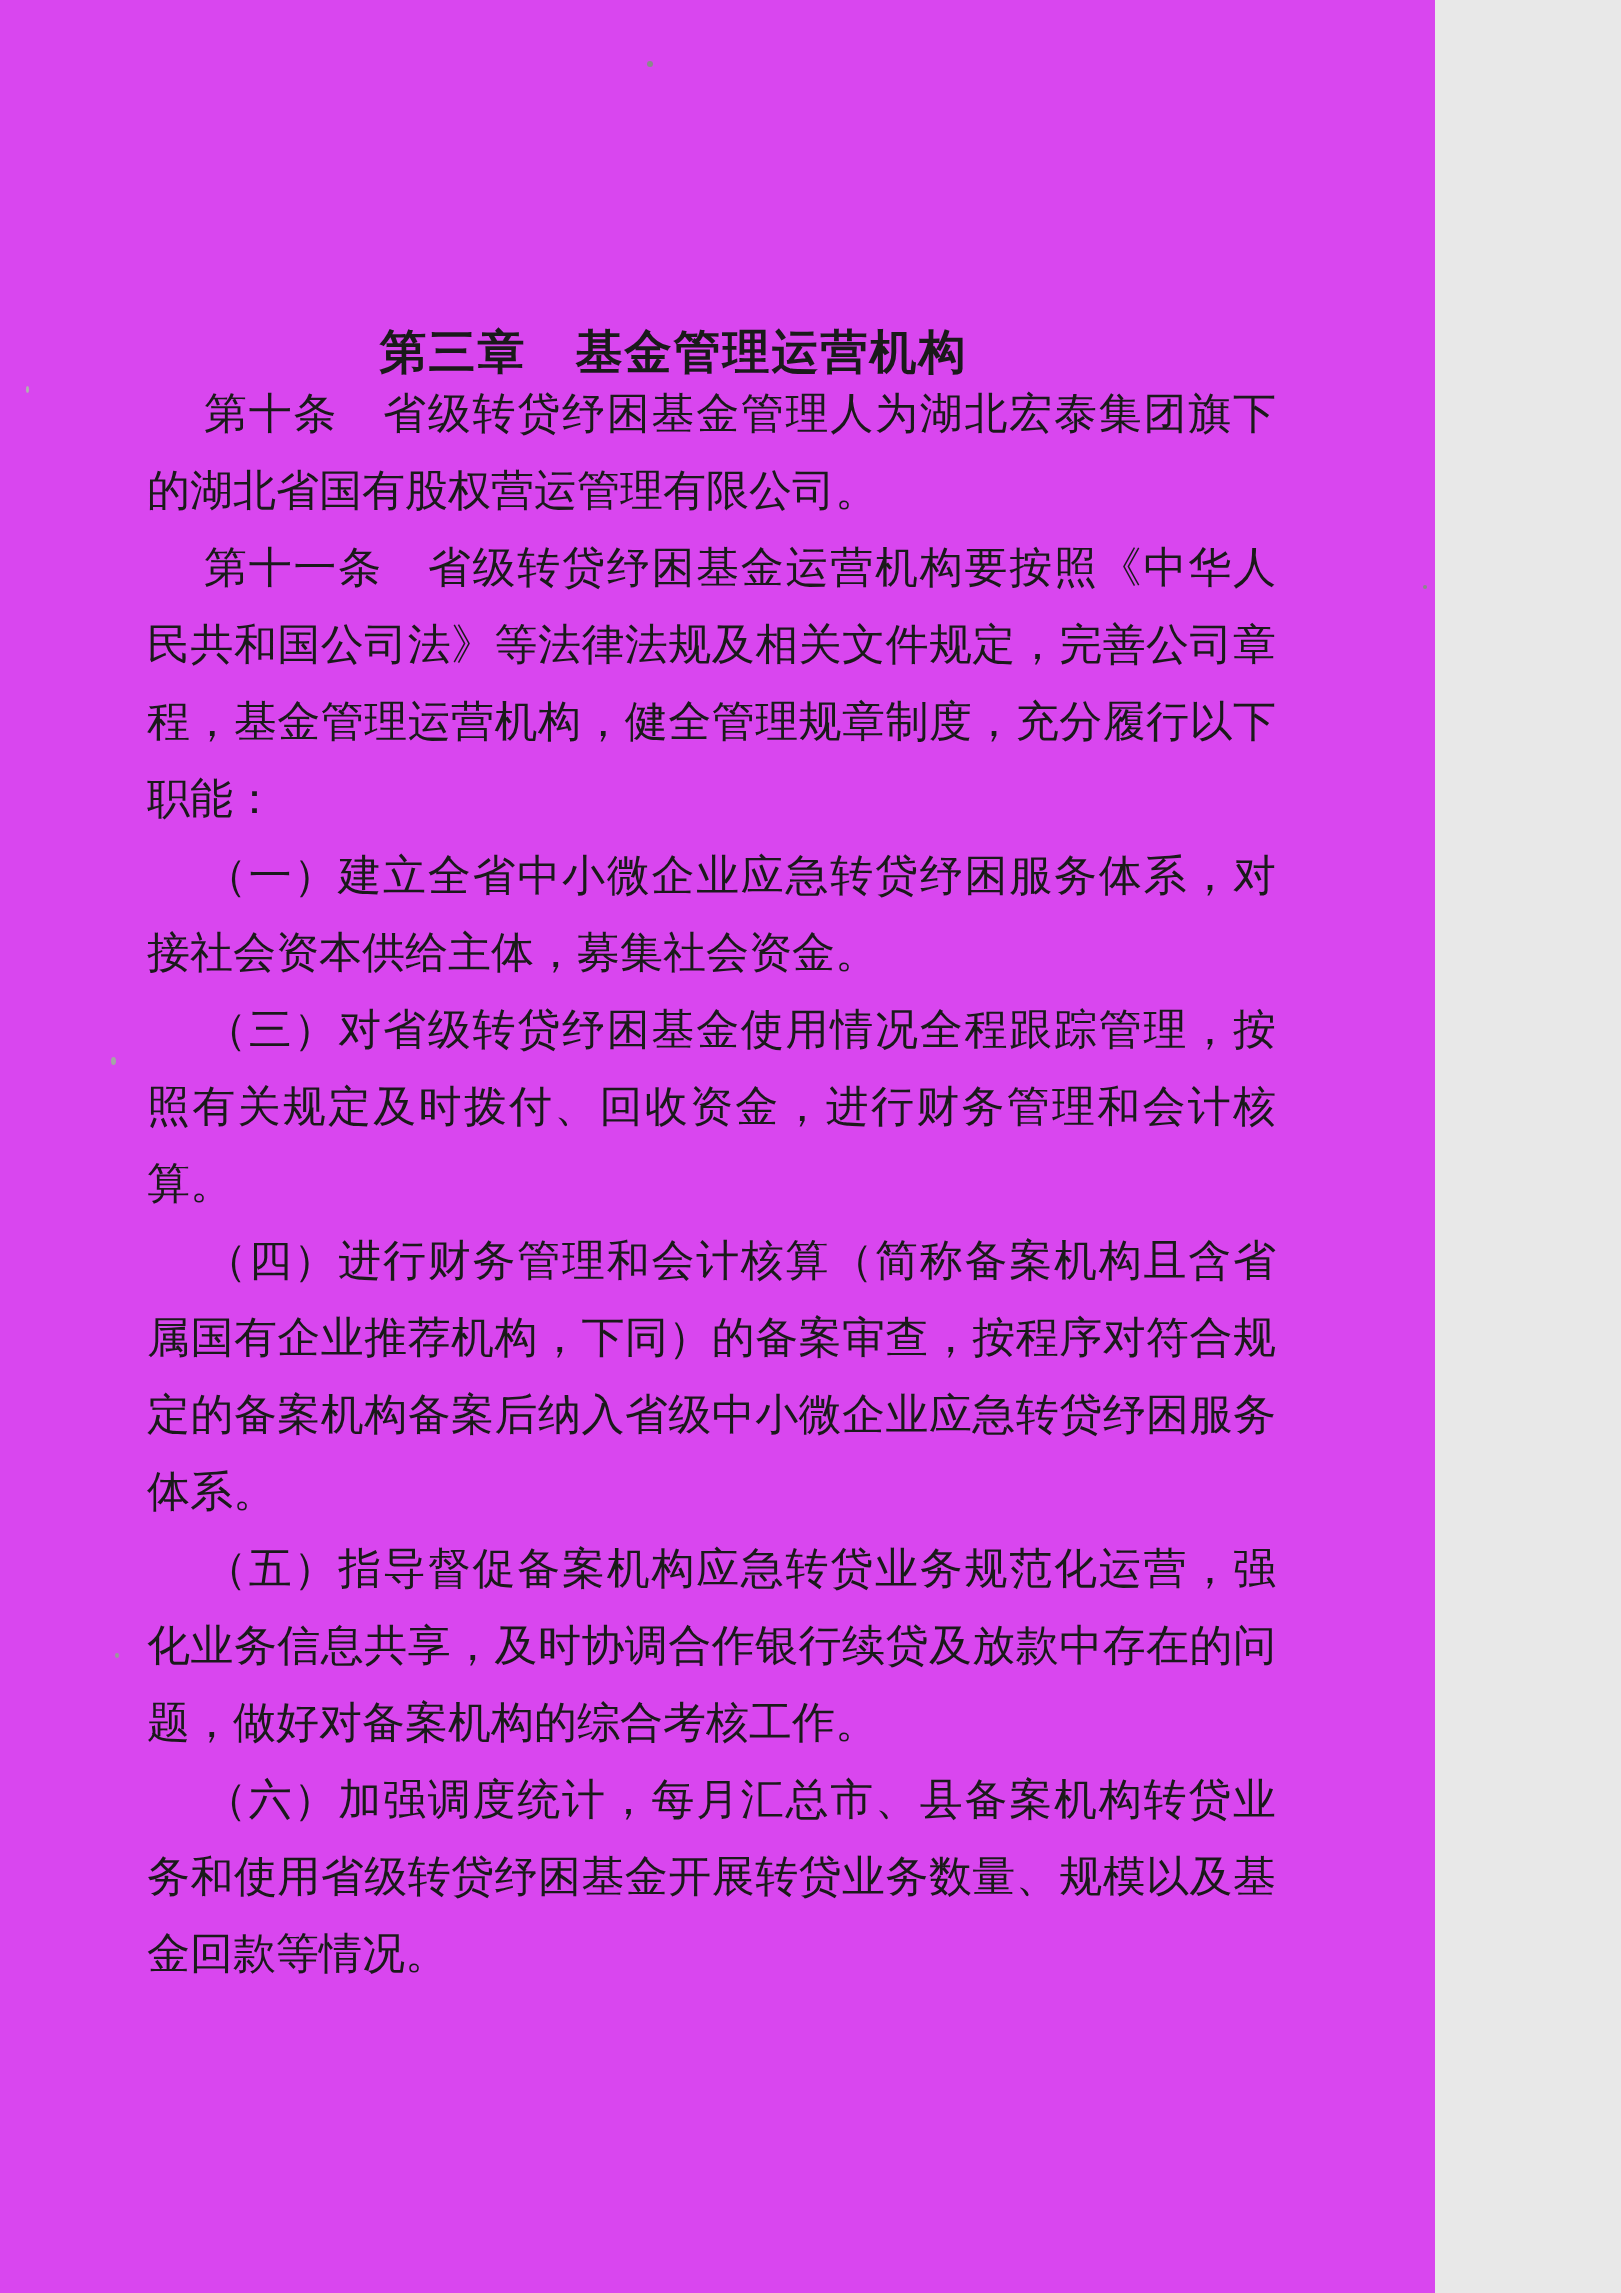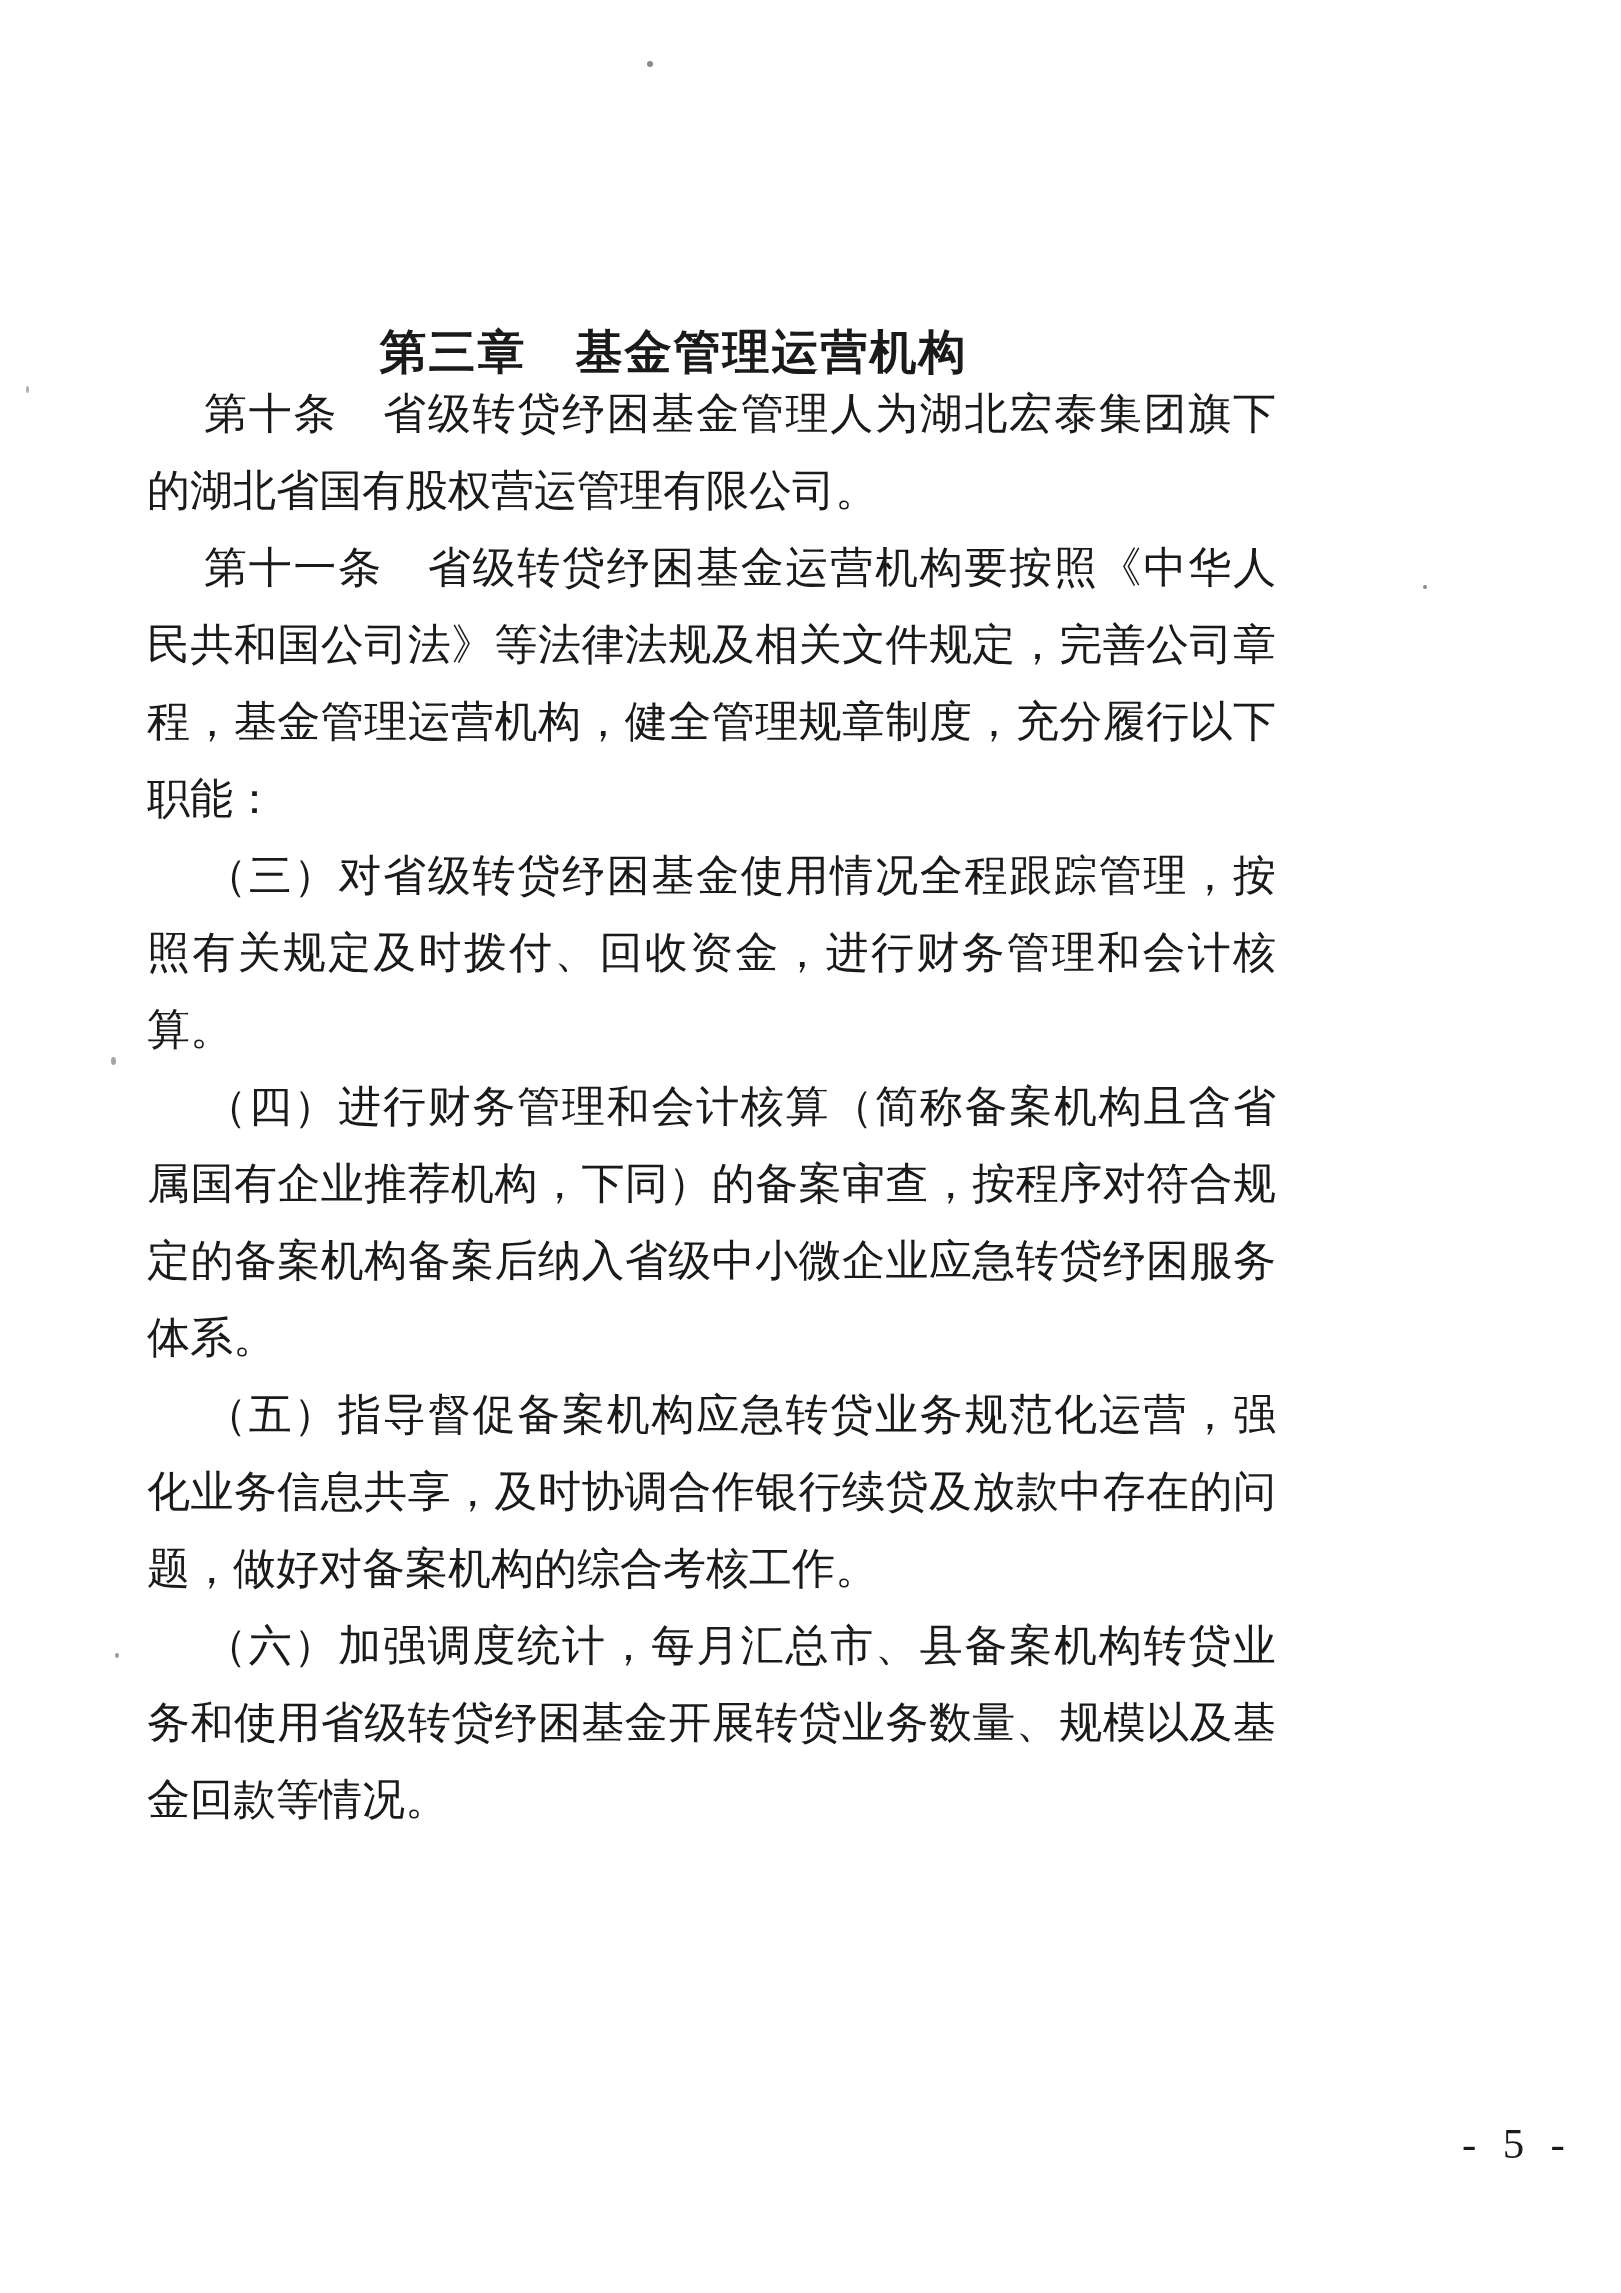--- a/index.html
+++ b/index.html
@@ -2,23 +2,23 @@
 <html lang="zh"><head>
 <meta charset="utf-8">
 <style>
   html, body {
     margin: 0;
     padding: 0;
     background: #e8e8e8;
   }
   .page {
     position: relative;
-    width: 1621px;
+    width: 1435px;
     height: 2294px;
-    background: #ffffff;
+    background: #d946ef;
     overflow: hidden;
     font-family: "Liberation Serif", serif;
     color: #1a1a1a;
   }
   .chapter-heading {
     position: absolute;
     top: 292px;
     left: 0;
     width: 1621px;
     transform: translateX(-137px);
@@ -66,20 +66,21 @@
 </head>
 <body>
 
 <div class="page">
 
   <h1 class="chapter-heading">第三章　基金管理运营机构</h1>
 
   <div class="doc-body">
       <p class="para">第十条　省级转贷纾困基金管理人为湖北宏泰集团旗下的湖北省国有股权营运管理有限公司。</p>
       <p class="para">第十一条　省级转贷纾困基金运营机构要按照《中华人民共和国公司法》等法律法规及相关文件规定，完善公司章程，基金管理运营机构，健全管理规章制度，充分履行以下职能：</p>
+      <p class="para">（一）建立全省中小微企业应急转贷纾困服务体系，对接社会资本供给主体，募集社会资金。</p>
       <p class="para">（三）对省级转贷纾困基金使用情况全程跟踪管理，按照有关规定及时拨付、回收资金，进行财务管理和会计核算。</p>
       <p class="para">（四）进行财务管理和会计核算（简称备案机构且含省属国有企业推荐机构，下同）的备案审查，按程序对符合规定的备案机构备案后纳入省级中小微企业应急转贷纾困服务体系。</p>
       <p class="para">（五）指导督促备案机构应急转贷业务规范化运营，强化业务信息共享，及时协调合作银行续贷及放款中存在的问题，做好对备案机构的综合考核工作。</p>
       <p class="para">（六）加强调度统计，每月汇总市、县备案机构转贷业务和使用省级转贷纾困基金开展转贷业务数量、规模以及基金回款等情况。</p>
     </div>
 
   <div class="page-number">- 5 -</div>
 
   <div class="speck s1"></div>
   <div class="speck s2"></div>

